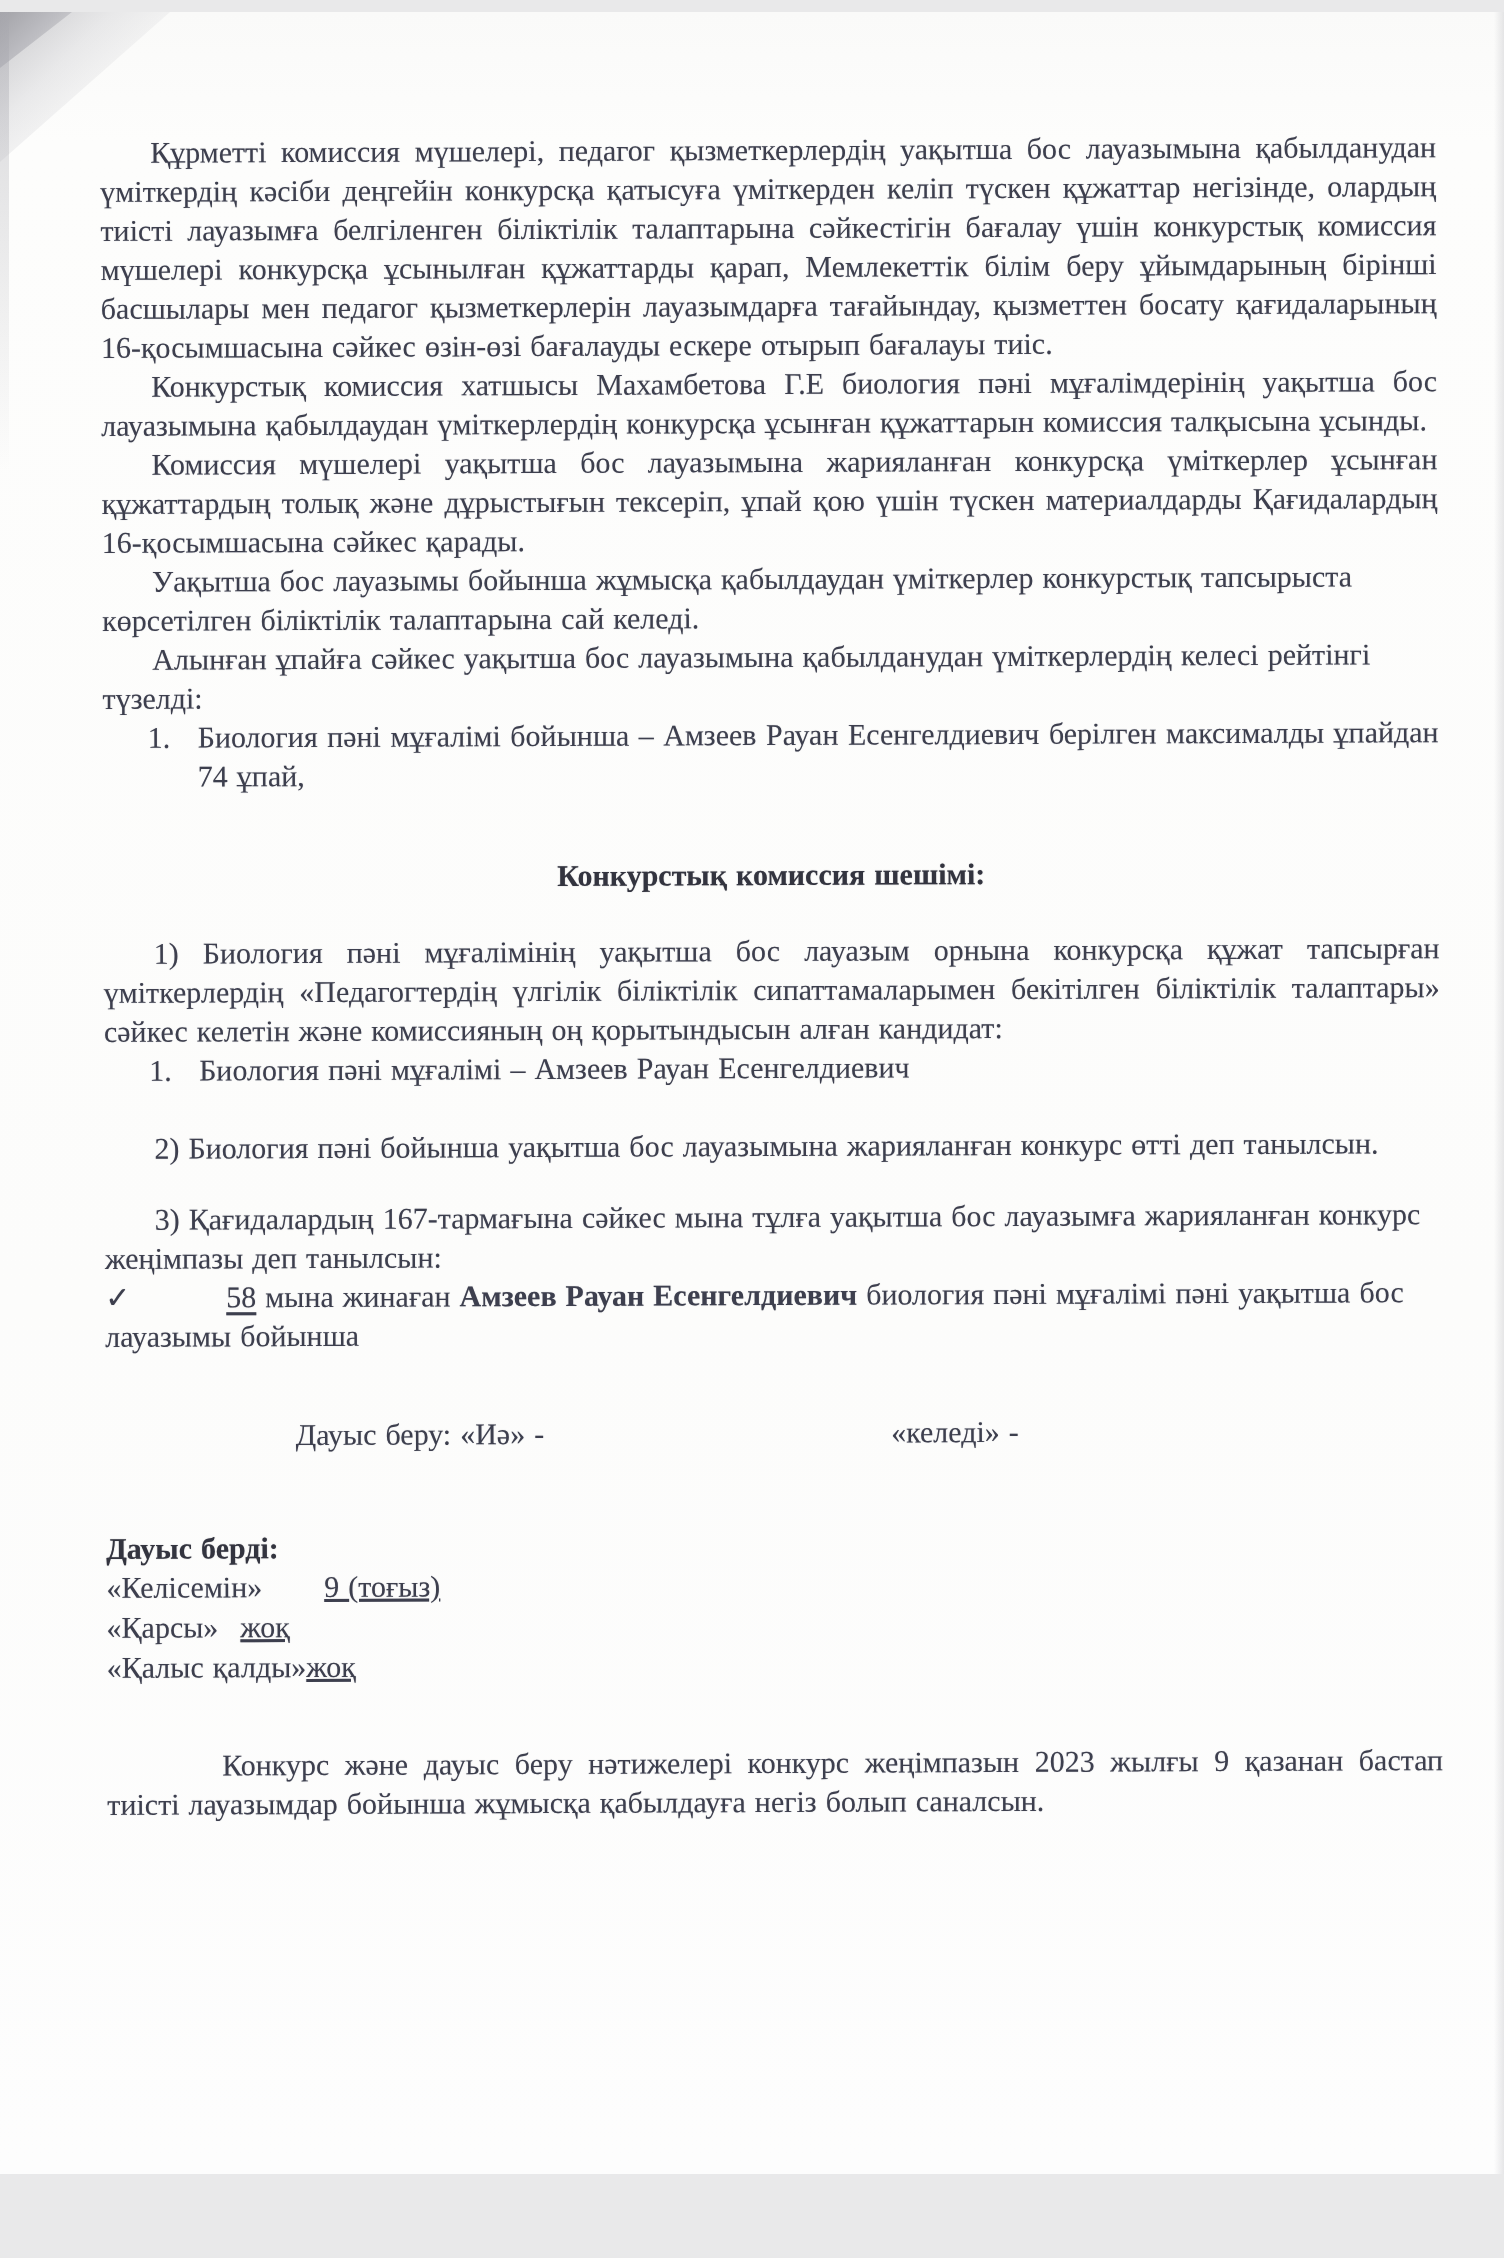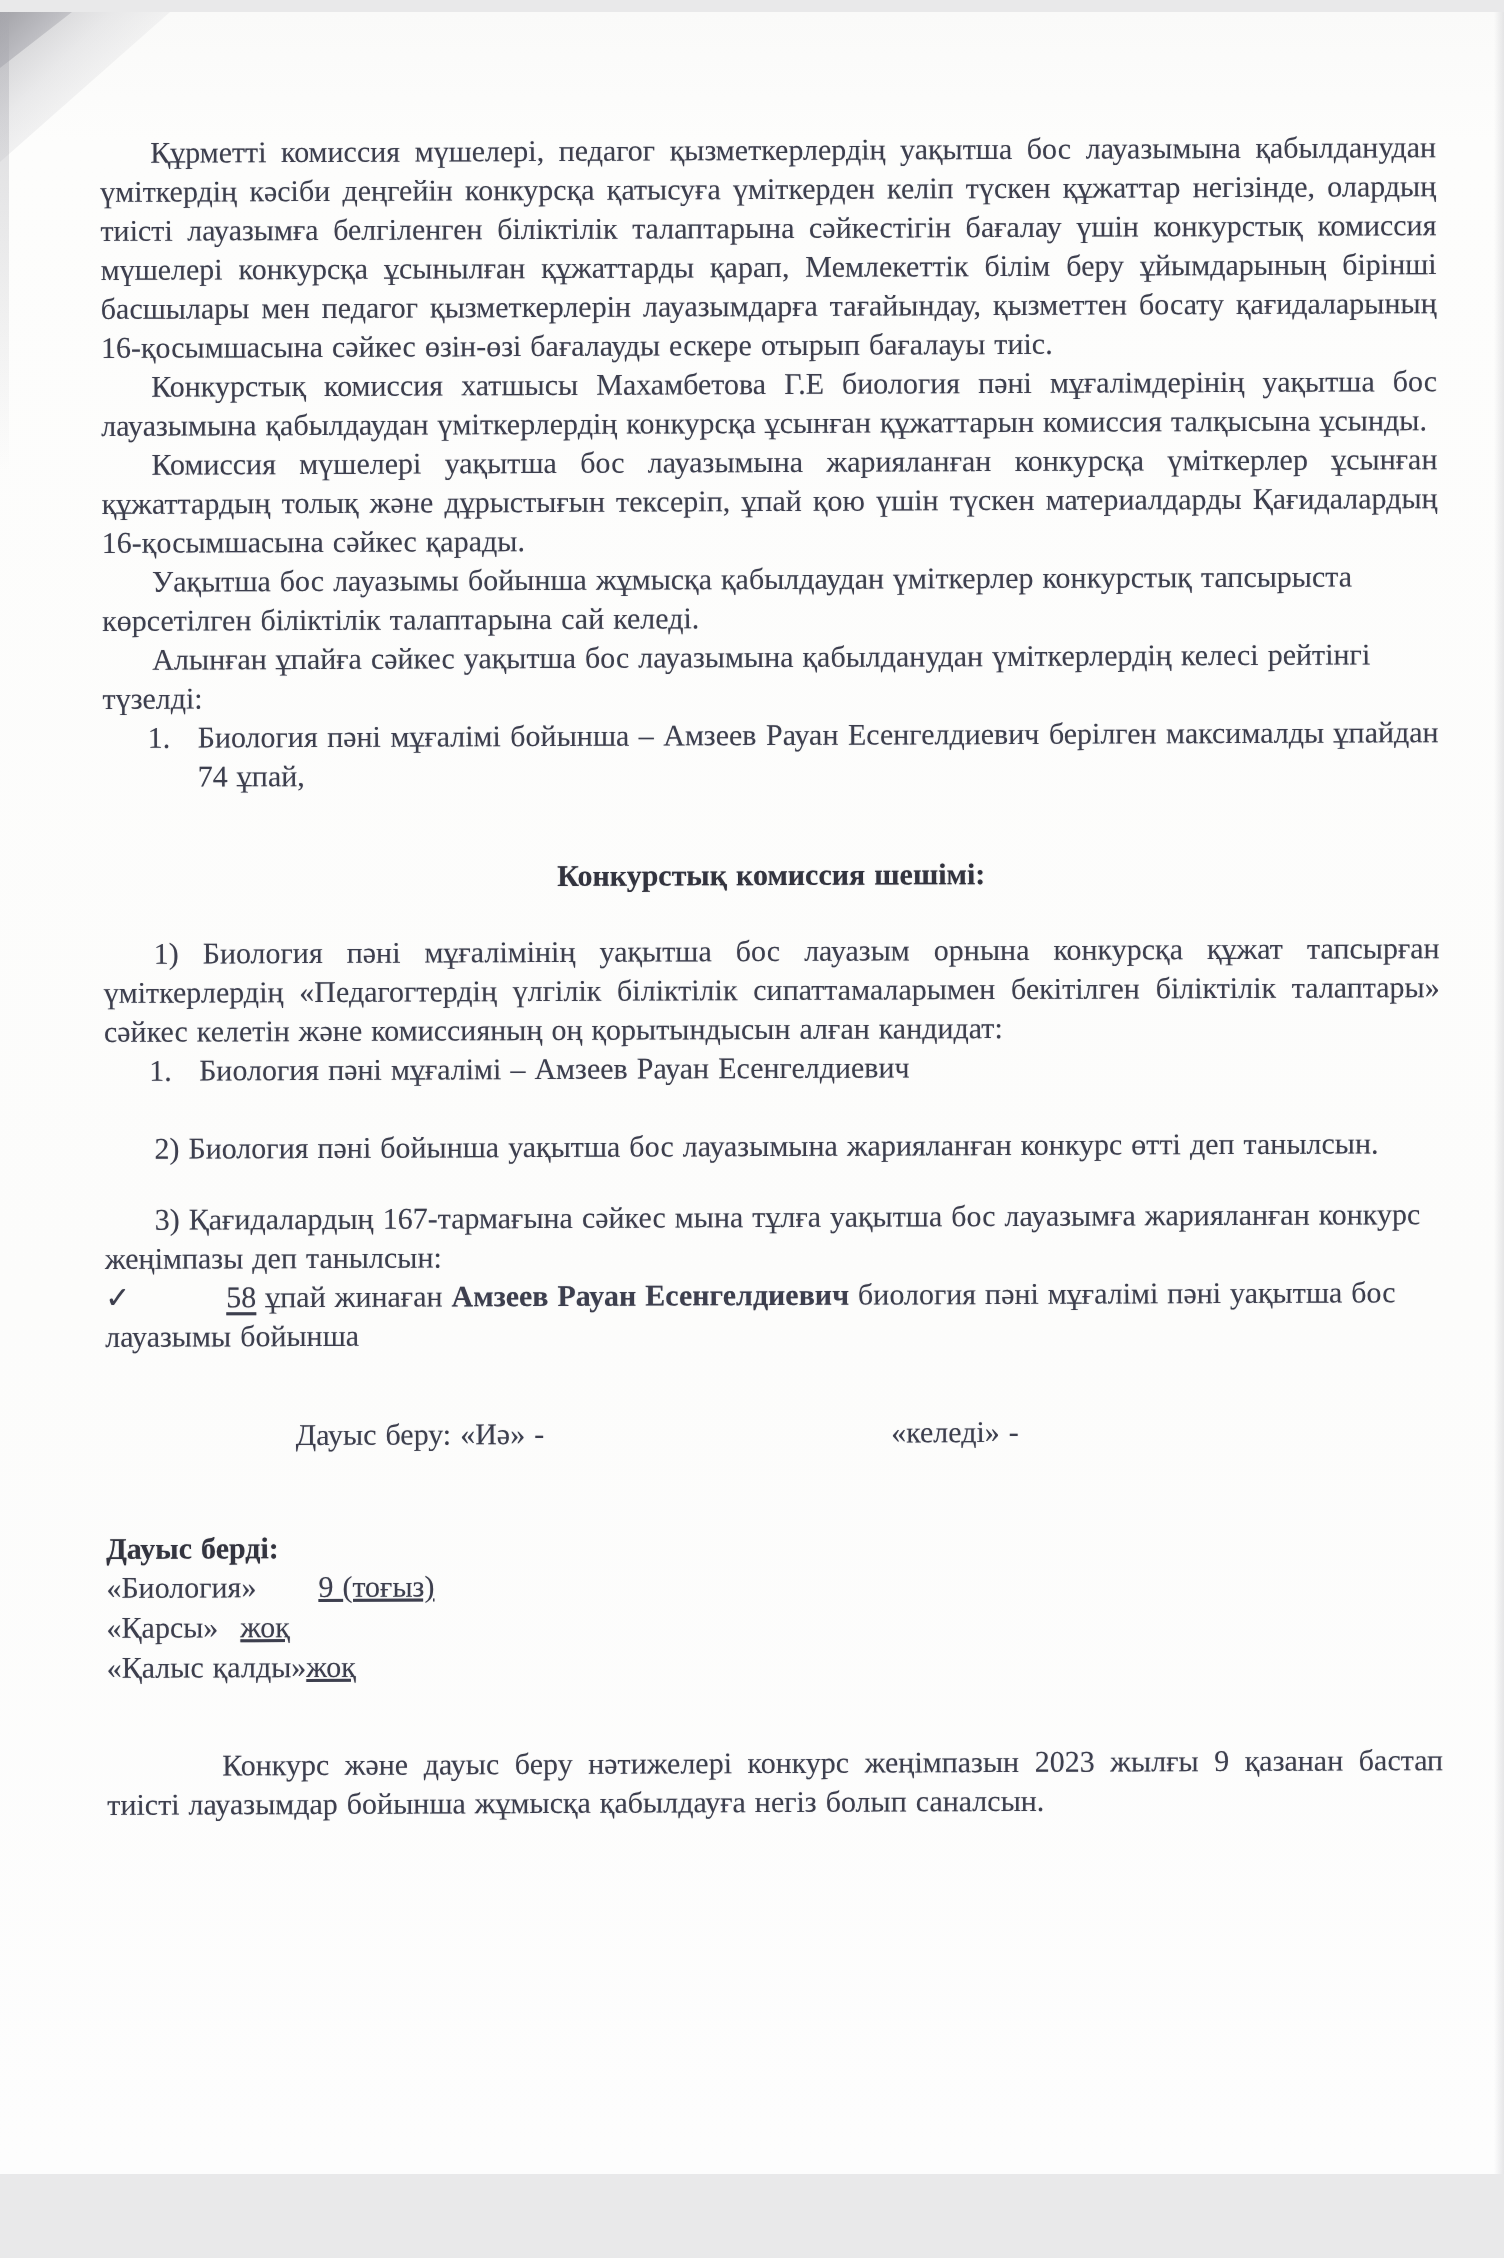--- a/index.html
+++ b/index.html
@@ -101,34 +101,34 @@
       <span class="marker">1.</span>
       <div class="body">Биология пәні мұғалімі – Амзеев Рауан Есенгелдиевич</div>
     </div>
 
     <p class="just indent gap-1line">2) Биология пәні бойынша уақытша бос лауазымына жарияланған конкурс өтті деп танылсын.</p>
 
     <p class="indent gap-d3">3) Қағидалардың 167-тармағына сәйкес мына тұлға уақытша бос лауазымға жарияланған конкурс жеңімпазы деп танылсын:</p>
 
     <p class="winner-line">
       <span class="check">✓</span><span class="score">58</span>
-      <span>ұпай жинаған</span>
+      <span>мына жинаған</span>
       <span class="name">Амзеев Рауан Есенгелдиевич</span>
       <span>биология пәні мұғалімі пәні уақытша бос лауазымы бойынша</span>
     </p>
 
     <div class="vote-line">
       <span class="yes">Дауыс беру: «Иә» -</span>
       <span class="against">«келеді» -</span>
     </div>
 
     <div class="vote-results">
       <p class="vote-results-heading">Дауыс берді:</p>
       <p class="vote-row">
-        <span class="vote-label">«Биология»</span><span class="vote-value">9 (тоғыз)</span>
+        <span class="vote-label">«Келісемін»</span><span class="vote-value">9 (тоғыз)</span>
       </p>
       <p class="vote-row">
         <span class="vote-label">«Қарсы»</span><span class="vote-value">жоқ</span>
       </p>
       <p class="vote-row">
         <span class="vote-label">«Қалыс қалды»</span><span class="vote-value">жоқ</span>
       </p>
     </div>
 
     <p class="closing just">Конкурс және дауыс беру нәтижелері конкурс жеңімпазын 2023 жылғы 9 қазанан бастап тиісті лауазымдар бойынша жұмысқа қабылдауға негіз болып саналсын.</p>

